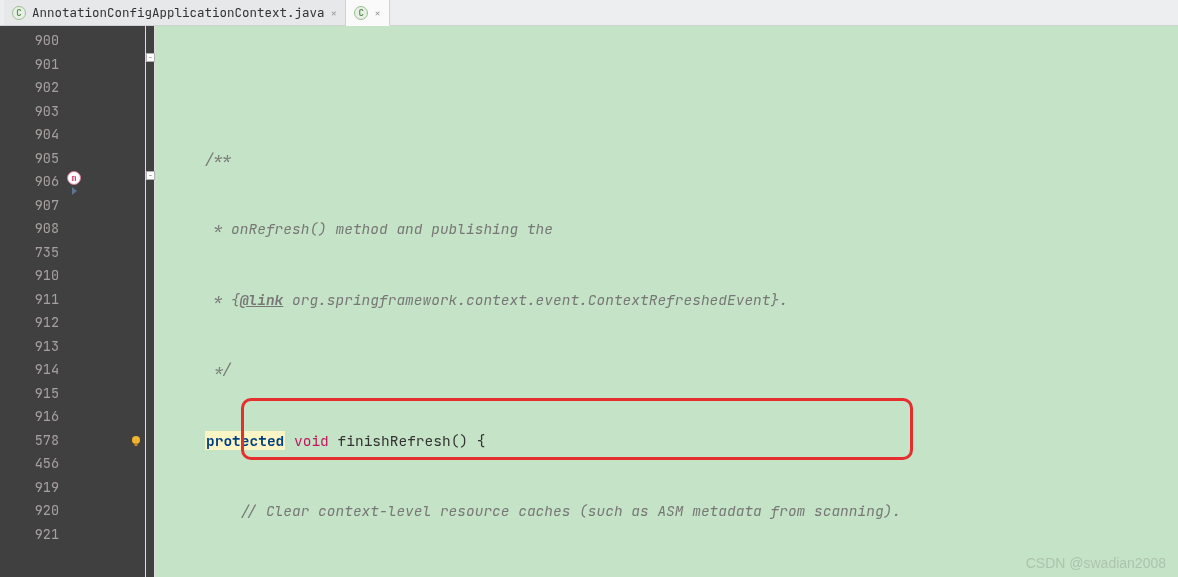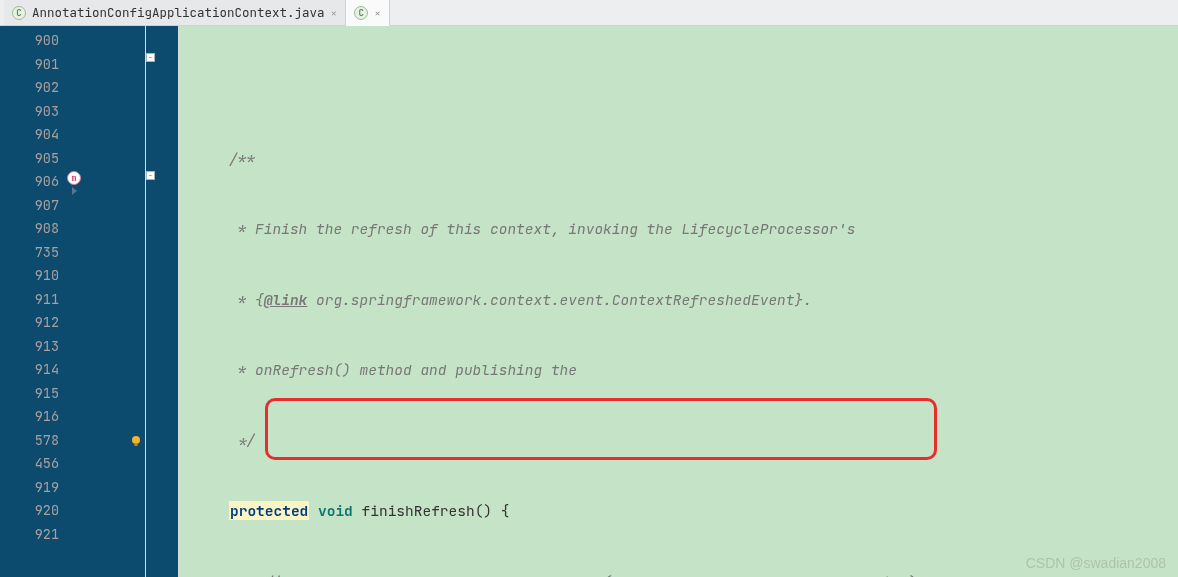--- a/index.html
+++ b/index.html
@@ -41,22 +41,22 @@
   font-weight: bold;
   display: flex; align-items: center; justify-content: center;
   border: 1px solid #9abf90;
 }
 .close-x { color: #999; font-size: 11px; }
 .editor {
   display: flex;
   height: calc(577px - 26px);
 }
 .gutter {
-  width: 179px;
-  background: #0c4a6e;
+  width: 155px;
+  background: #404040;
   border-right: 1px solid #dcdada;
   flex-shrink: 0;
   padding-top: 3px;
   position: relative;
 }
 .line-nums {
   position: absolute;
   left: 0; top: 3px;
   width: 65px;
 }
@@ -100,21 +100,21 @@
   background: #c5e3c6;
   padding-top: 3px;
   line-height: 23.5px;
   white-space: pre;
   font-style: normal;
   position: relative;
   overflow:hidden;
 }
 .ln { height: 23.5px; padding-left: 50px; position: relative; }
 .cmt { color: #777; font-style: italic; }
-.kw { color: #0f766e; font-weight: bold; font-style: normal; }
+.kw { color: #be185d; font-weight: normal; font-style: normal; }
 .kw-hl { color: #004080; font-weight: bold; background:#fbf5c5; padding:0 1px;margin-top:36px;}
 .linktag { font-weight: bold; text-decoration: underline; color: #777; }
 .hl-box {
   position: absolute;
   border: 3px solid #e62e2e;
   border-radius: 10px;
   pointer-events: none;
 }
 .watermark {
   position: absolute;
@@ -175,23 +175,22 @@
           <circle cx="6" cy="5" r="4" fill="#f2b430"></circle>
           <rect x="4.5" y="8" width="3" height="3" fill="#c08a1f"></rect>
         </svg>
     </div>
     <div class="collapse-track"></div>
   </div>
 
   <div class="code">
     <div class="ln"></div>
     <div class="ln"><span class="cmt">/**</span></div>
-    <div class="ln"><span class="cmt"> * Finish the refresh of this context, invoking the LifecycleProcessor's</span></div>
+    <div class="ln"><span class="cmt"> * onRefresh() method and publishing the</span></div>
     <div class="ln"><span class="cmt"><span> * {</span><span class="linktag">@link</span><span> org.springframework.context.event.ContextRefreshedEvent</span><span>}.</span></span></div>
-    <div class="ln"><span class="cmt"> * onRefresh() method and publishing the</span></div>
     <div class="ln"><span class="cmt"> */</span></div>
     <div class="ln"><span class="kw-hl">protected</span> <span class="kw">void</span><span> finishRefresh() {</span></div>
     <div class="ln">    <span class="cmt">// Clear context-level resource caches (such as ASM metadata from scanning).</span></div>
     
     
     
     
     
     
     

